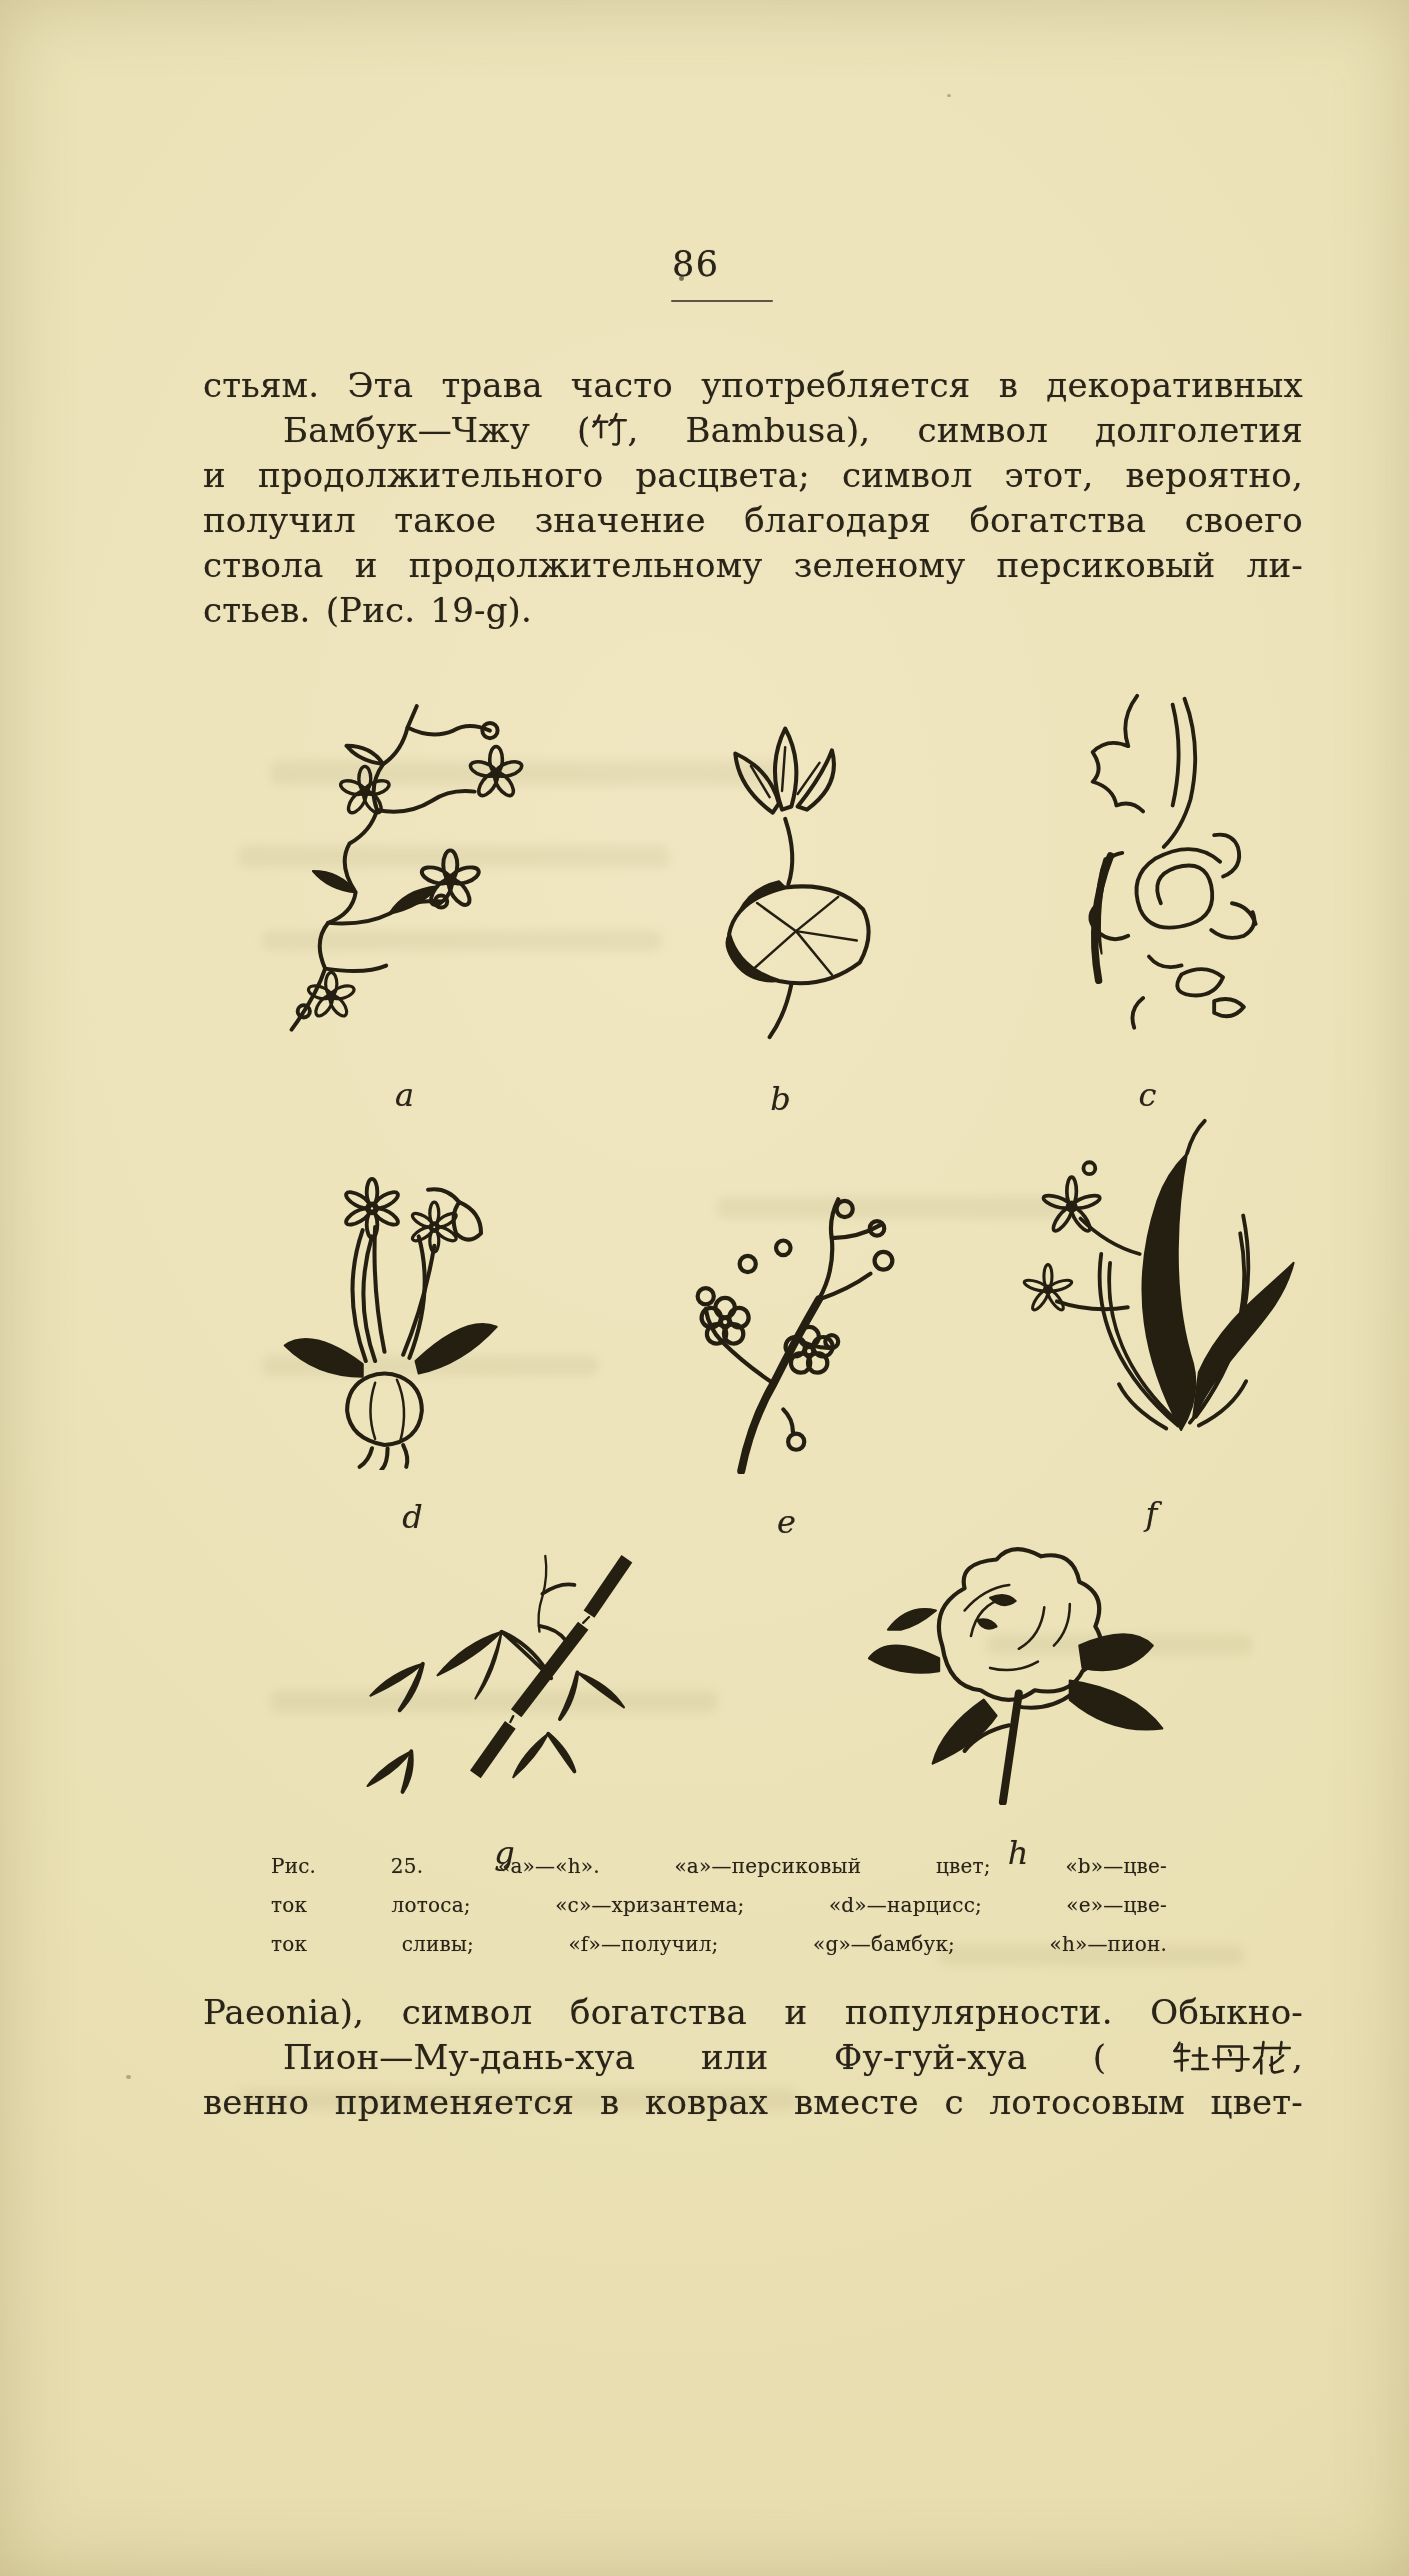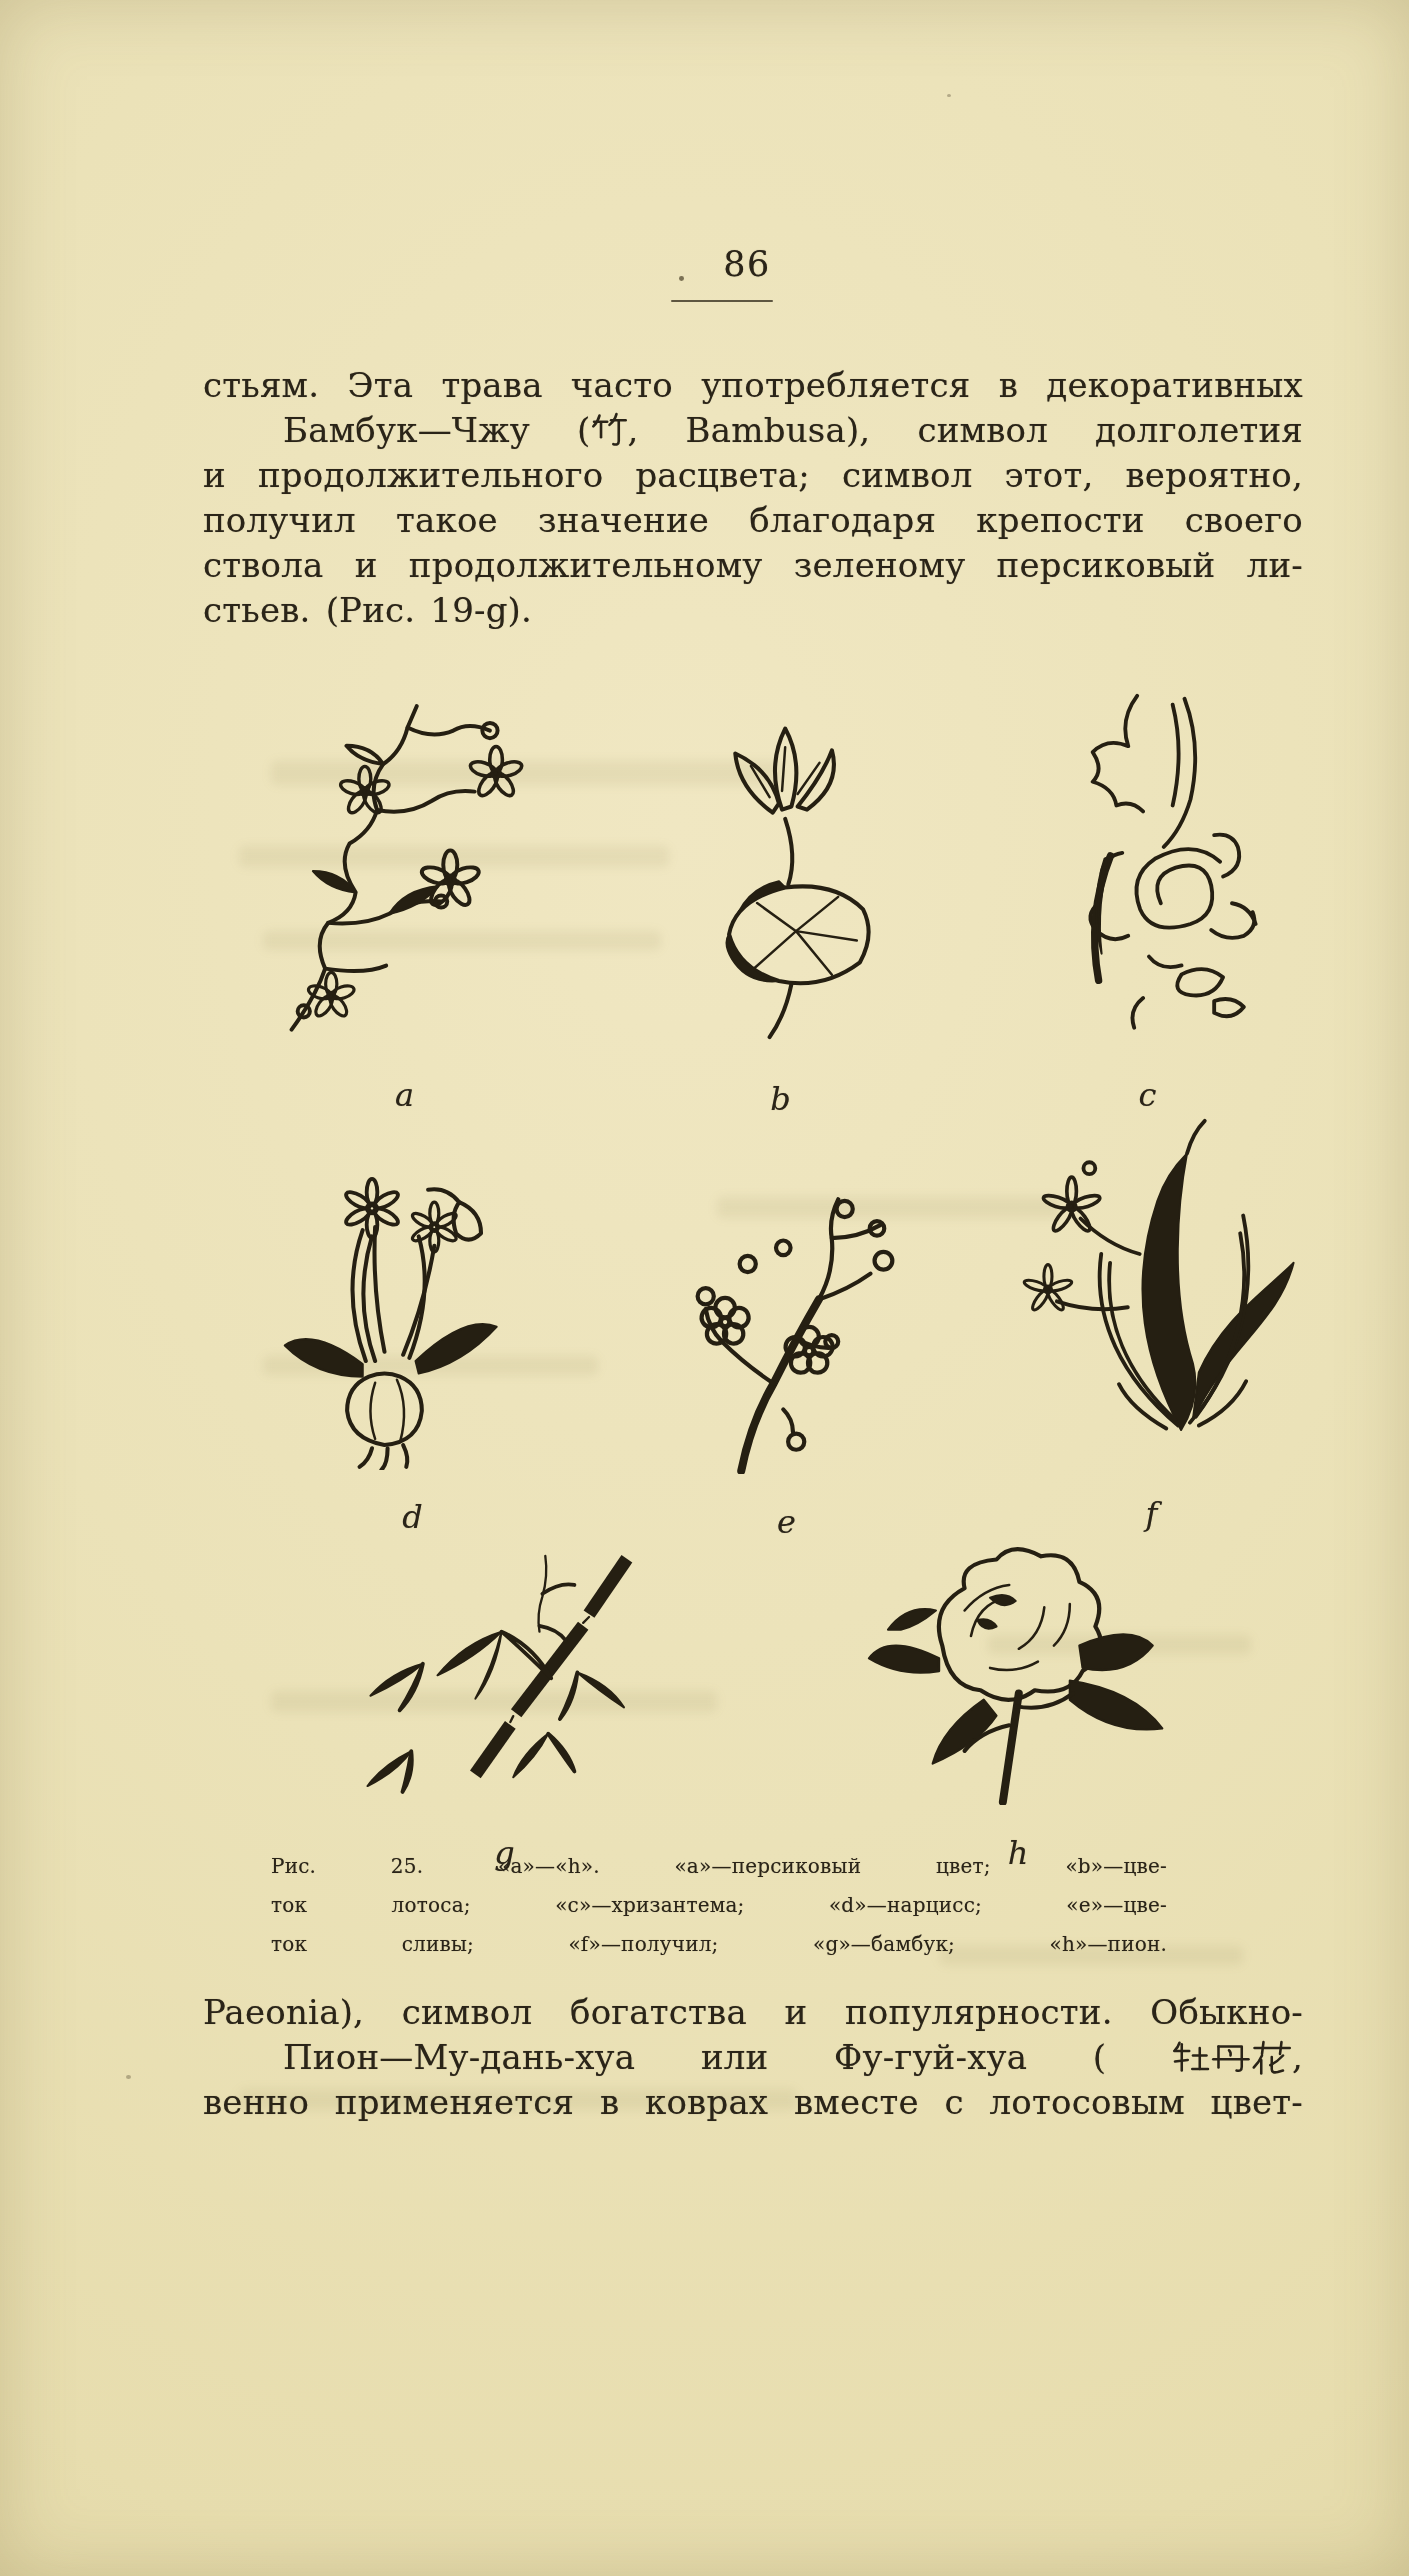--- a/index.html
+++ b/index.html
@@ -6,21 +6,21 @@
   body{width:1410px;background:#d8cd9c;}
   .page{
     position:relative;width:1410px;height:2576px;overflow:hidden;
     background:radial-gradient(ellipse 130% 95% at 48% 32%,
       #f0e7c2 0%, #ebe2b8 42%, #e7ddae 74%, #ded3a0 100%);
     font-family:"DejaVu Serif","Liberation Serif",serif;
     color:#2a2418;
   }
   .page::after{content:"";position:absolute;inset:0;pointer-events:none;
     box-shadow:inset 0 0 72px rgba(120,105,55,.25);}
-  .pagenum{position:absolute;top:244px;left:672px;width:99px;text-align:right;
+  .pagenum{position:absolute;top:244px;left:672px;width:99px;text-align:left;
     font-size:35px;letter-spacing:1.6px;text-shadow:0 0 0.8px rgba(42,36,24,.5);}
   .pagenum-rule{position:absolute;top:300px;left:671px;width:102px;height:2.4px;
     background:#3a3222;opacity:.8;border-radius:1.6px;}
   .textblock{position:absolute;left:203px;width:1100px;}
   .tl{font-size:34px;line-height:45px;text-align:justify;text-align-last:justify;
     letter-spacing:0.2px;word-spacing:4px;text-shadow:0 0 0.8px rgba(42,36,24,.45);}
   .tl.endline{text-align-last:left;}
   .tl.indent{text-indent:80px;}
   .caption{position:absolute;left:271px;width:896px;top:1847px;}
   .cl{font-size:20px;line-height:39px;text-align:justify;text-align-last:justify;
@@ -66,21 +66,21 @@
     <div class="tl">стьям. Эта трава часто употребляется в декоративных</div>
     <div class="tl indent"><span>Бамбук—Чжу (</span><svg class="cjk" width="37" height="37" viewBox="0 0 48 48" aria-label="竹">
           <path d="M11 6 Q9 14 3 20"></path>
           <path d="M4 14 L21 14"></path>
           <path d="M13 15 L13 34"></path>
           <path d="M33 4 Q31 12 24 18"></path>
           <path d="M26 12 L45 12"></path>
           <path d="M36 13 L36 39 Q36 45 29 43"></path>
         </svg><span>, Bambusa), символ долголетия</span></div>
     <div class="tl">и продолжительного расцвета; символ этот, вероятно,</div>
-    <div class="tl">получил такое значение благодаря крепости своего</div>
+    <div class="tl">получил такое значение благодаря богатства своего</div>
     <div class="tl">ствола и продолжительному зеленому персиковый ли-</div>
     <div class="tl endline">стьев. (Рис. 19-g).</div>
   </div>
 
   <figure class="cell" style="left:227px;top:697px;width:355px;height:414px;margin:0;">
     <svg class="ill" width="355" height="351" viewBox="0 0 220 230" preserveAspectRatio="xMidYMid meet">
       <path d="M36 218 Q52 196 58 178 Q50 160 60 148 Q76 142 78 128 Q66 110 74 96 Q88 88 92 74 Q86 58 96 44 Q108 36 112 20 L118 6"></path>
       <path d="M60 148 Q84 150 100 142 Q116 132 134 134"></path>
       <path d="M92 74 Q112 78 128 68 Q140 60 156 62"></path>
       <path d="M112 20 Q128 28 142 22 Q152 16 166 22"></path>

